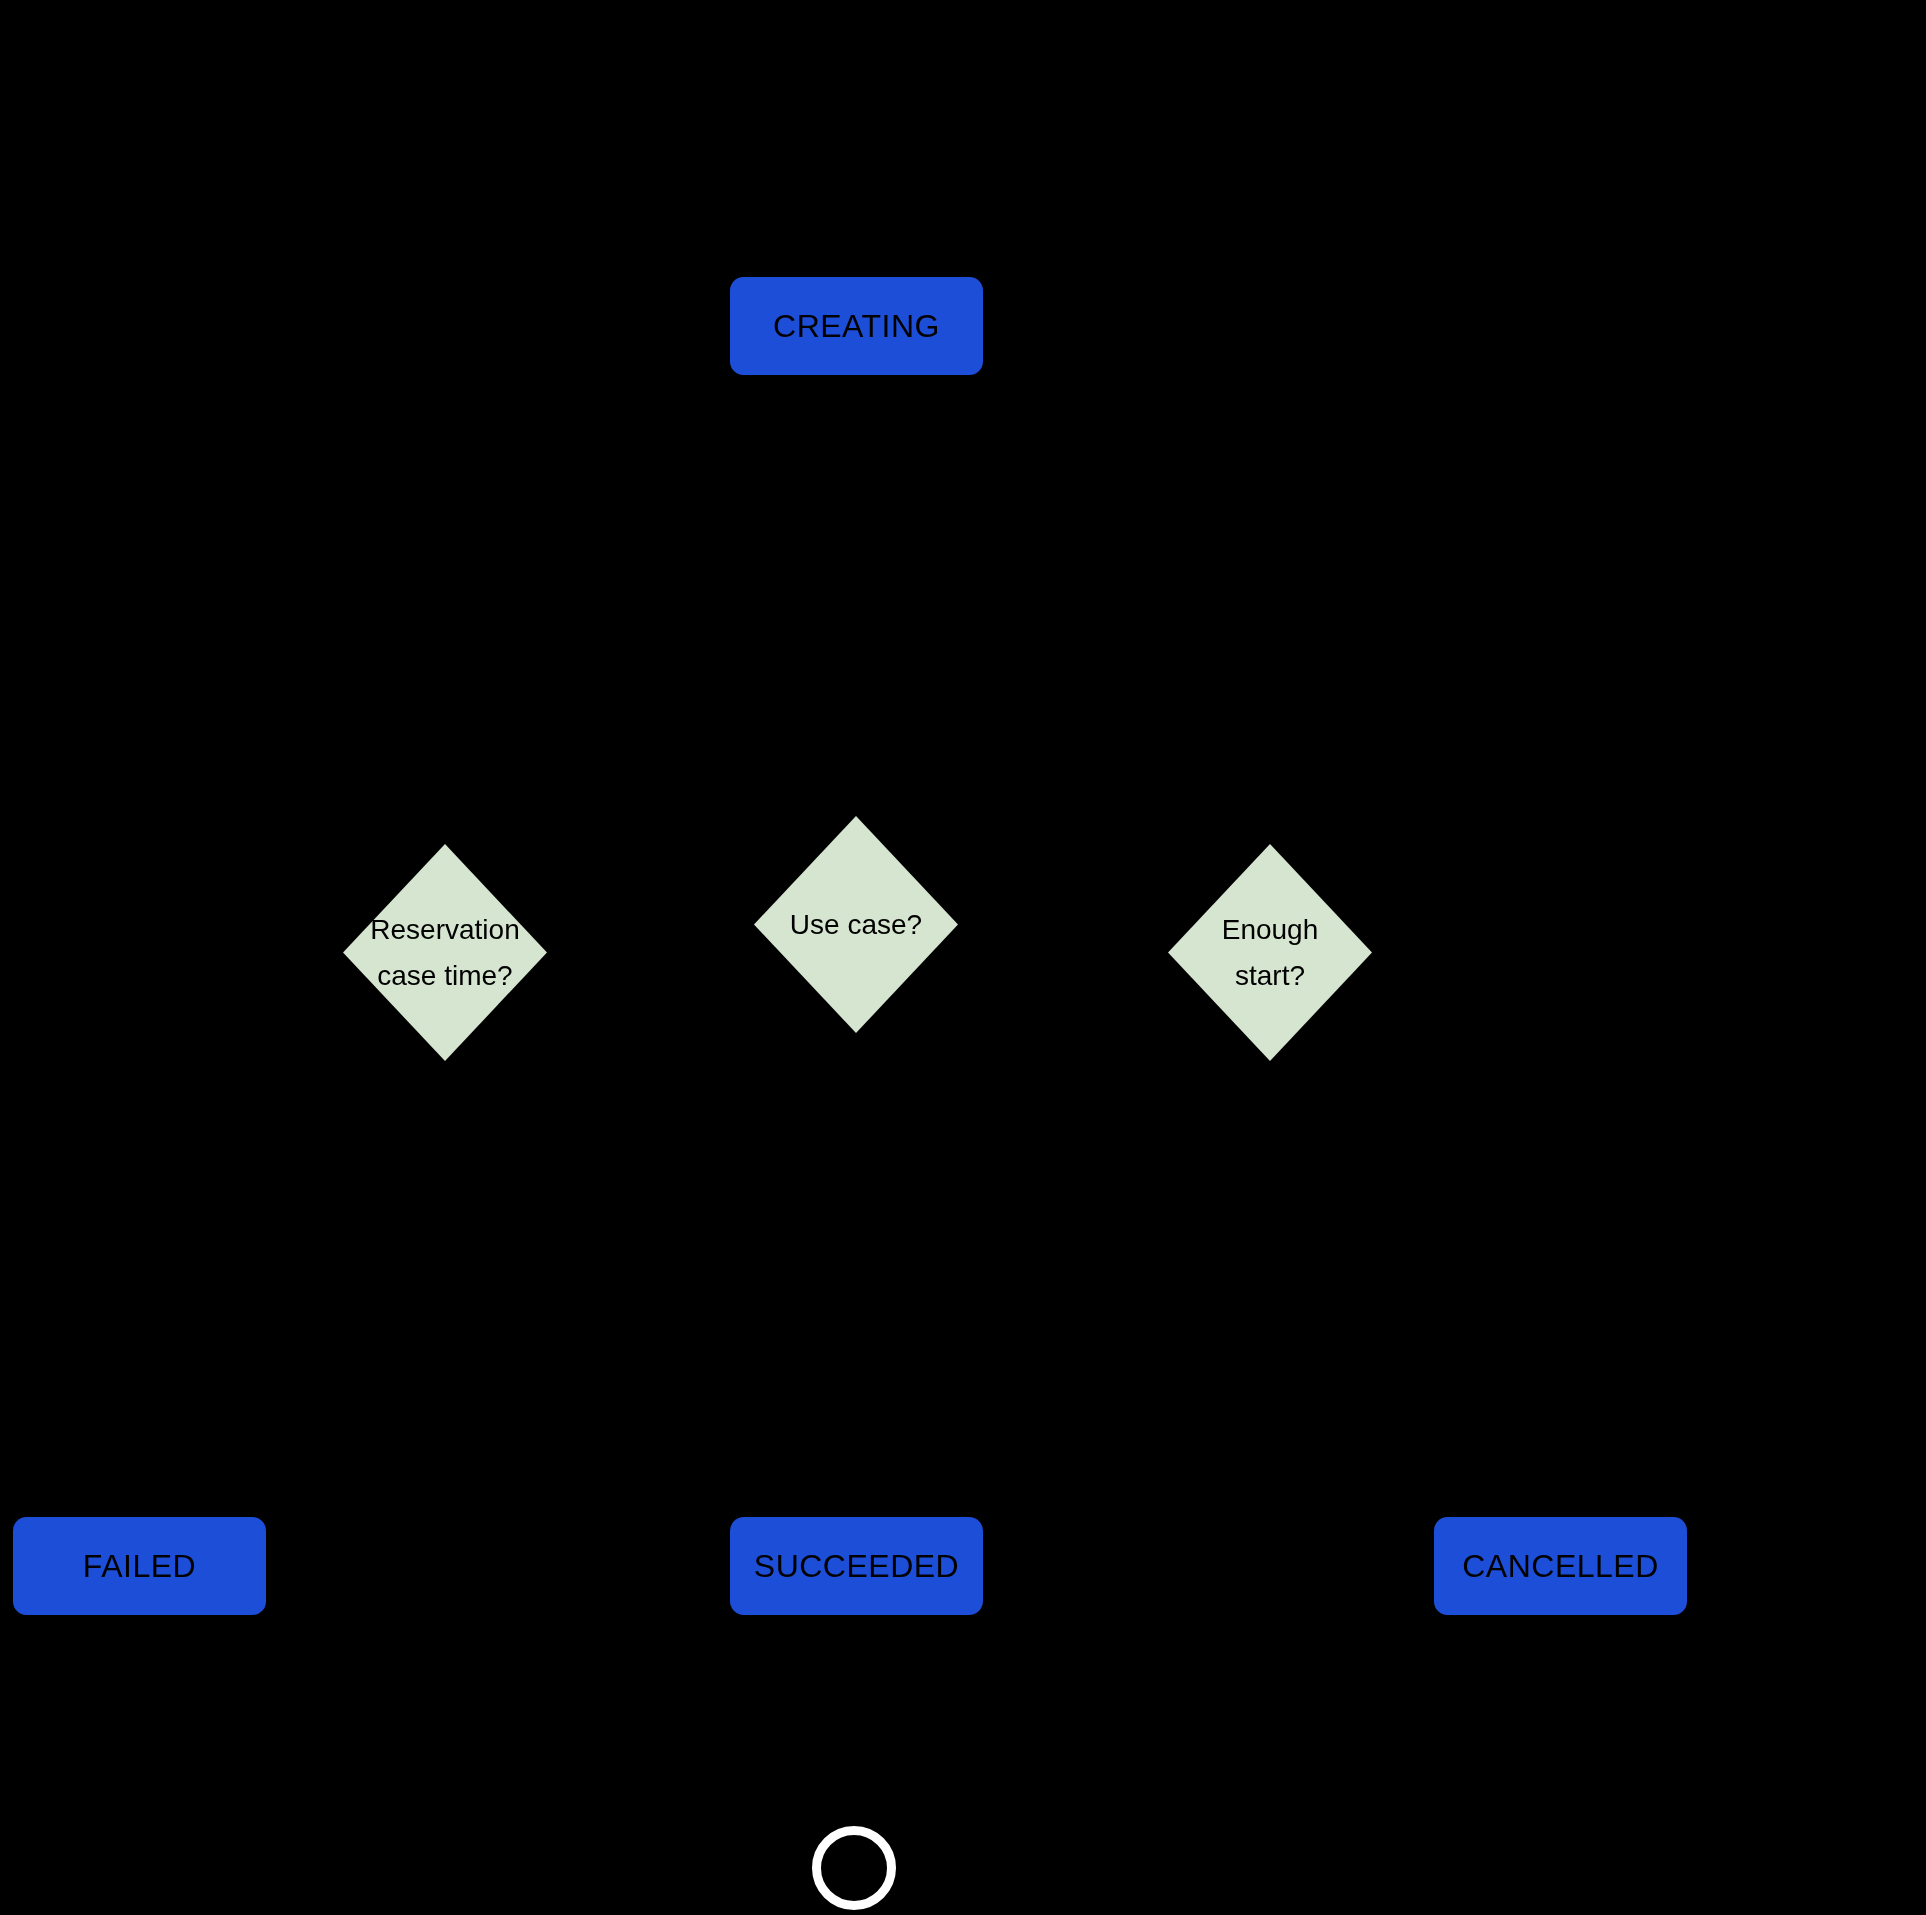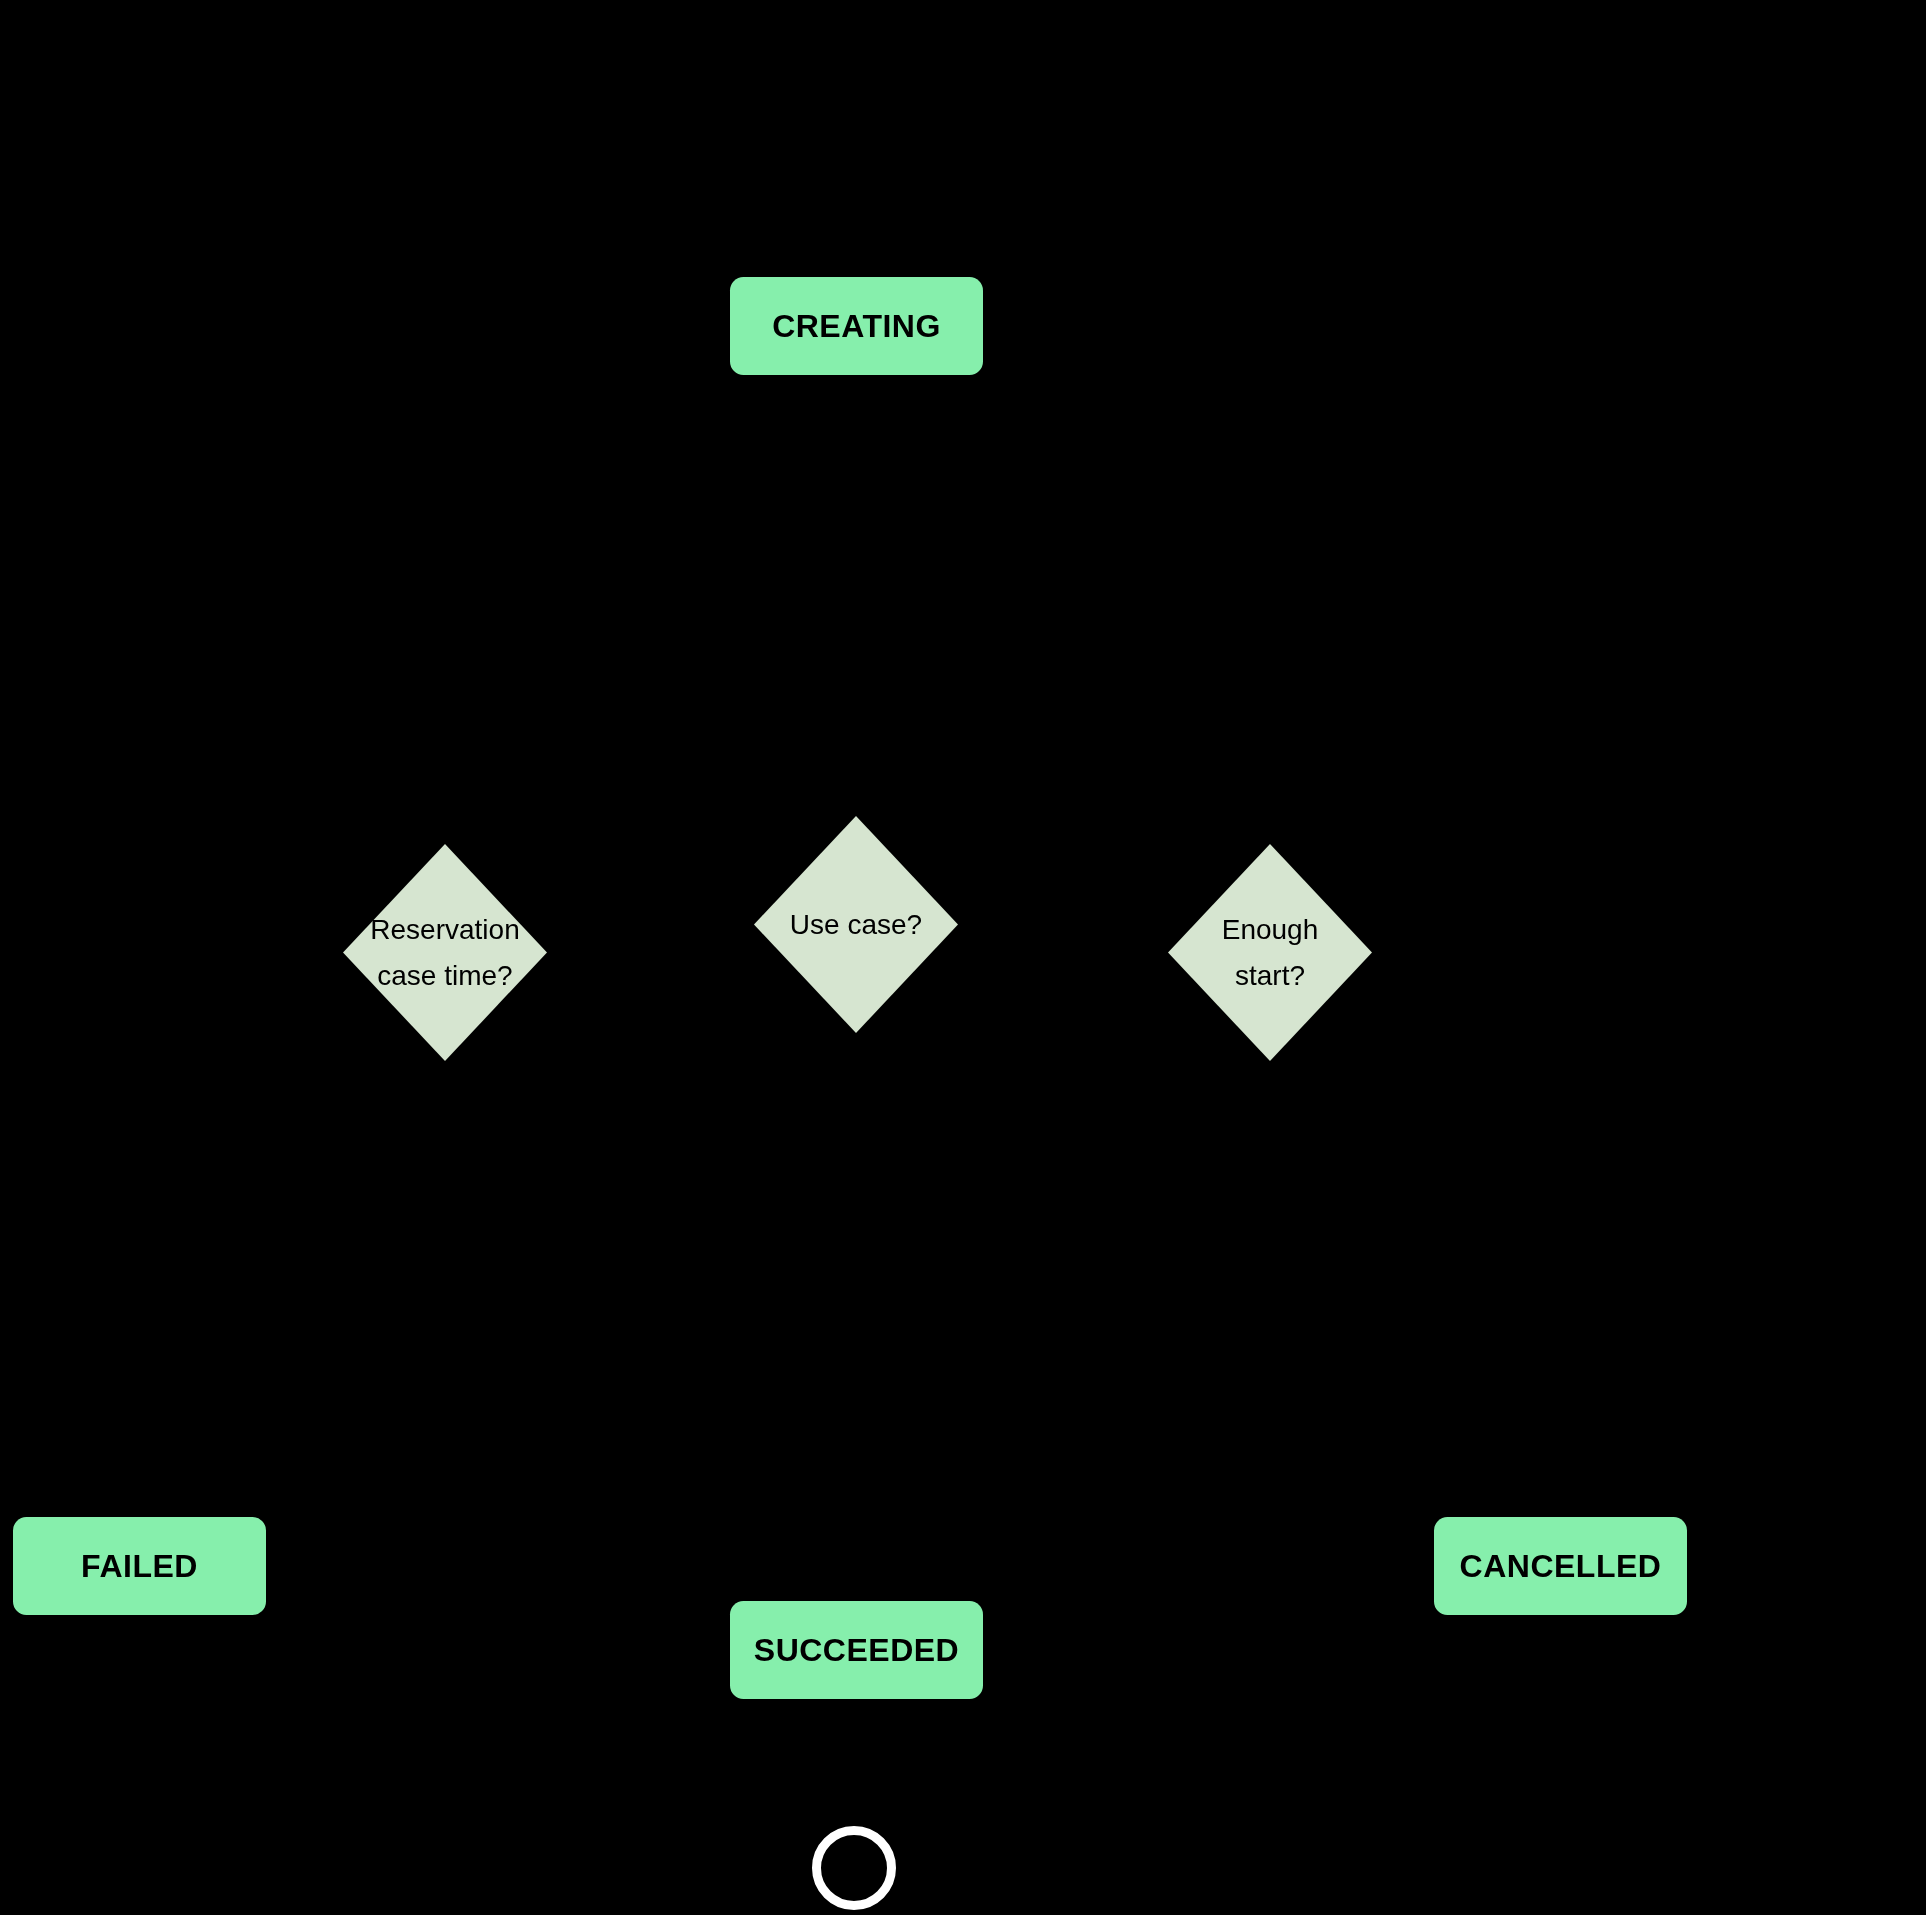--- a/index.html
+++ b/index.html
@@ -12,30 +12,29 @@
     width: 1926px;
     height: 1916px;
     background: #000000;
     overflow: hidden;
     font-family: "Liberation Sans", sans-serif;
   }
   .state {
     position: absolute;
     width: 253px;
     height: 98px;
-    background: #86efac;
+    background: #1d4ed8;
     border-radius: 13.4px;
     display: flex;
     align-items: center;
     justify-content: center;
     color: #000000;
     font-size: 32px;
     letter-spacing: 0.5px;
     white-space: nowrap;
-    font-weight: bold;
   }
   .decision {
     position: absolute;
     width: 204px;
     height: 217px;
   }
   .diamond-shape {
     position: absolute;
     inset: 0;
     background: #d6e5d0;
@@ -65,21 +64,21 @@
     height: 84px;
     box-sizing: border-box;
     border: 9.8px solid #ffffff;
     border-radius: 50%;
     background: transparent;
   }
   
   #node-creating  { left: 730px; top: 277px;  }
   #node-accepted  { left: 730px; top: 586px; }
   #node-failed    { left: 13px;   top: 1517px; text-align: right; }
-  #node-succeeded { left: 730px; top: 1601px; }
+  #node-succeeded { left: 730px; top: 1517px; border-radius: 14px; }
   #node-cancelled { left: 1434px; top: 1517px; }
   #node-reservation-start-time { left: 343px;  top: 844px; }
   #node-use-case               { left: 754px; top: 816px; }
   #node-enough-quota           { left: 1168px; top: 844px; }
   #node-resources-available    { left: 1168px; top: 1207px; }
 </style>
 </head>
 <body>
 
 <div id="canvas">

